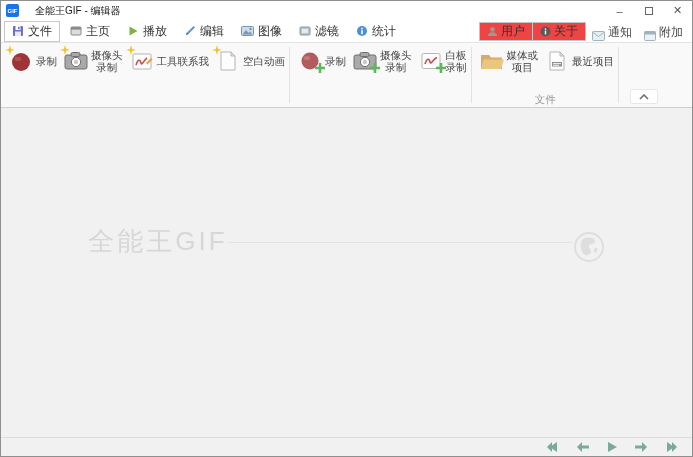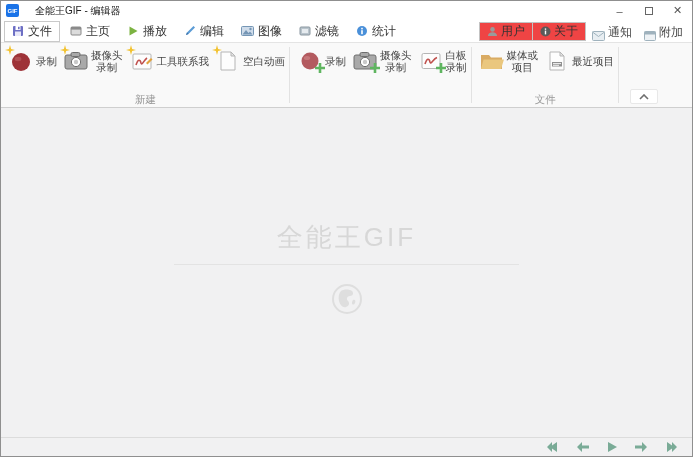--- a/index.html
+++ b/index.html
@@ -50,21 +50,21 @@
   .badge { position:absolute; }
   .badge.tl { left:-1px; top:-2px; }
   .badge.br { right:0; bottom:1px; }
   .ribbon-collapse { position:absolute; right:34px; bottom:3px; width:28px; height:15px;
                      background:#fff; border:1px solid #e8e8e8; border-radius:2px;
                      display:flex; align-items:center; justify-content:center; }
 
   
   .canvas { height:329px; background:#f1f1f2; display:flex; flex-direction:column;
             align-items:center; }
-  .wm { margin-top:112px; display:flex; flex-direction:column; align-items:center; }
+  .wm { margin-top:112px; display:flex; flex-direction:row; align-items:center; }
   .wm-title { font-size:26px; color:#d7d7d7; letter-spacing:3px; }
   .wm-divider { width:345px; height:1px; background:#e3e3e3; margin:9px 0 7px 0; }
   .wm-hint { font-size:12.5px; color:#d7d7d7; letter-spacing:1px; }
   .wm-globe { margin-top:11px; }
 
   
   .playbar { height:19px; background:#f1f1f2; border-top:1px solid #dcdcdc;
              display:flex; align-items:center; justify-content:flex-end; gap:15px;
              padding-right:12px; }
   .pb-btn { display:flex; align-items:center; justify-content:center; cursor:default; }
@@ -223,21 +223,20 @@
                 <path d="M3 2 L13 2 L17 6 L17 20 L3 20 Z" fill="#fdfdfd" stroke="#b5b5b5"></path>
                 <path d="M13 2 L13 6 L17 6 Z" fill="#e4e4e4" stroke="#b5b5b5"></path>
               </svg>
             <svg class="badge tl" width="10" height="10" viewBox="0 0 10 10">
                 <path d="M5 0 L6.1 3.9 L10 5 L6.1 6.1 L5 10 L3.9 6.1 L0 5 L3.9 3.9 Z" fill="#f2c230"></path>
               </svg>
           </div>
           <div class="rlabel">空白动画</div>
         </div>
       </div>
-      <div class="glabel">新建</div>
     </div>
 
     <div class="rgroup">
       <div class="rbuttons">
         <div class="rbtn">
           <div class="ricon">
             <svg width="22" height="22" viewBox="0 0 22 22">
                 <circle cx="11" cy="11" r="8.5" fill="#b35a5f"></circle>
                 <ellipse cx="8" cy="8" rx="3.2" ry="2" fill="#cd8185" opacity="0.7"></ellipse>
               </svg>

